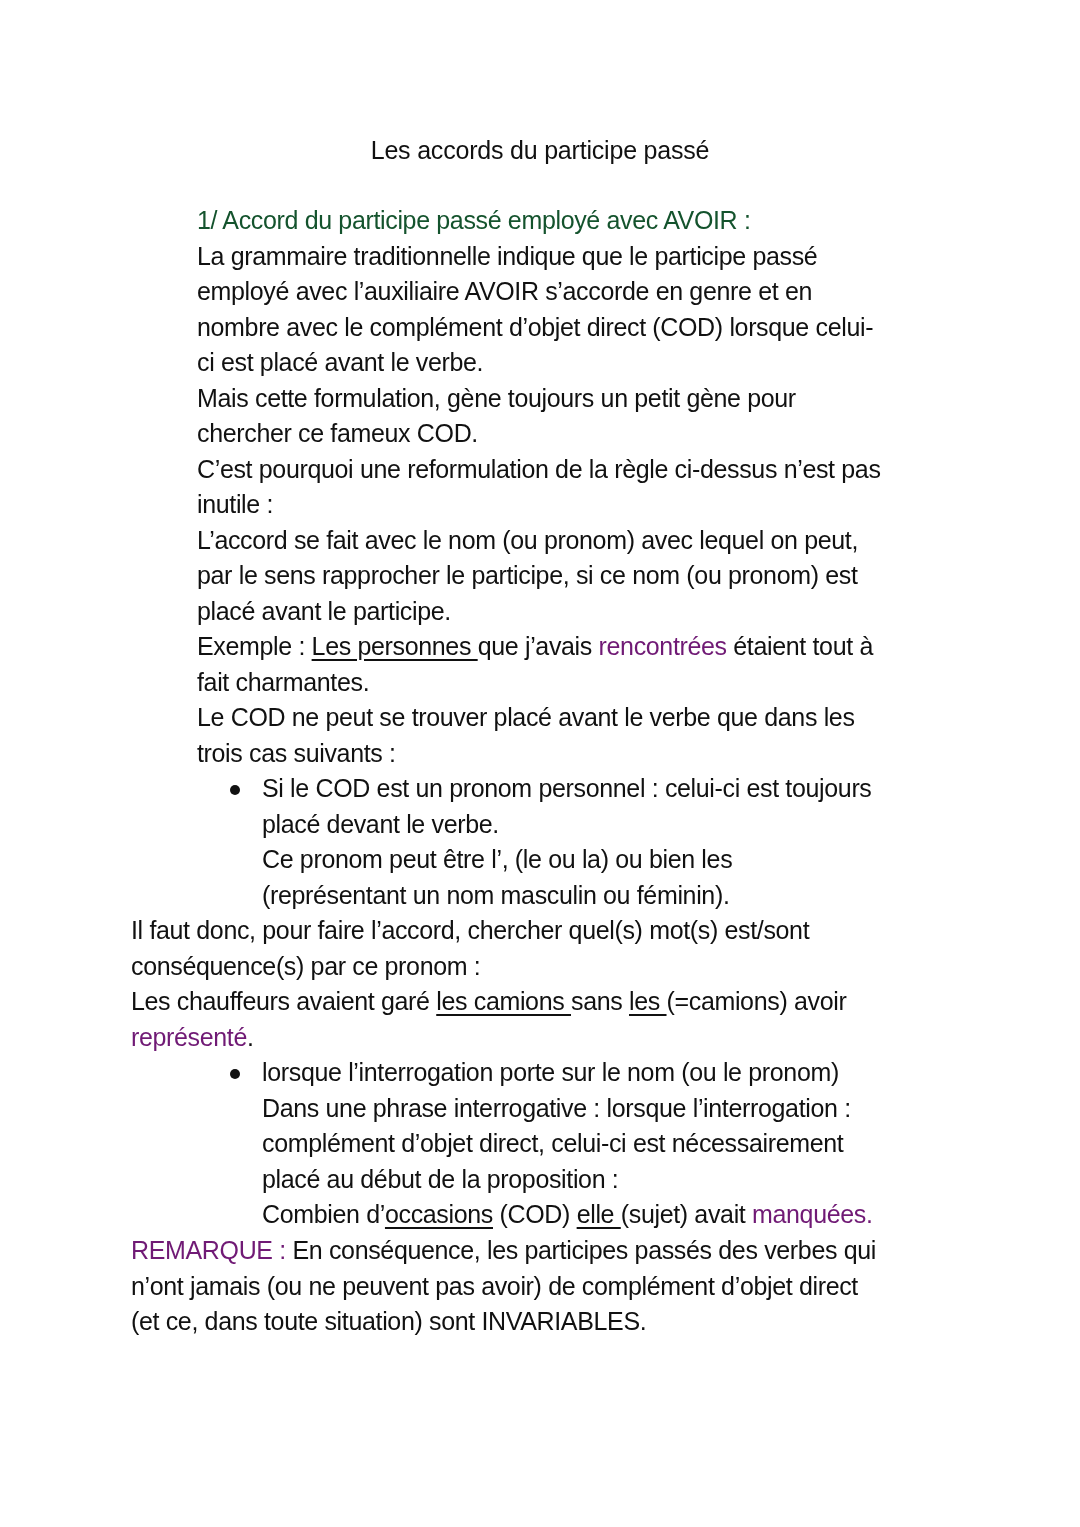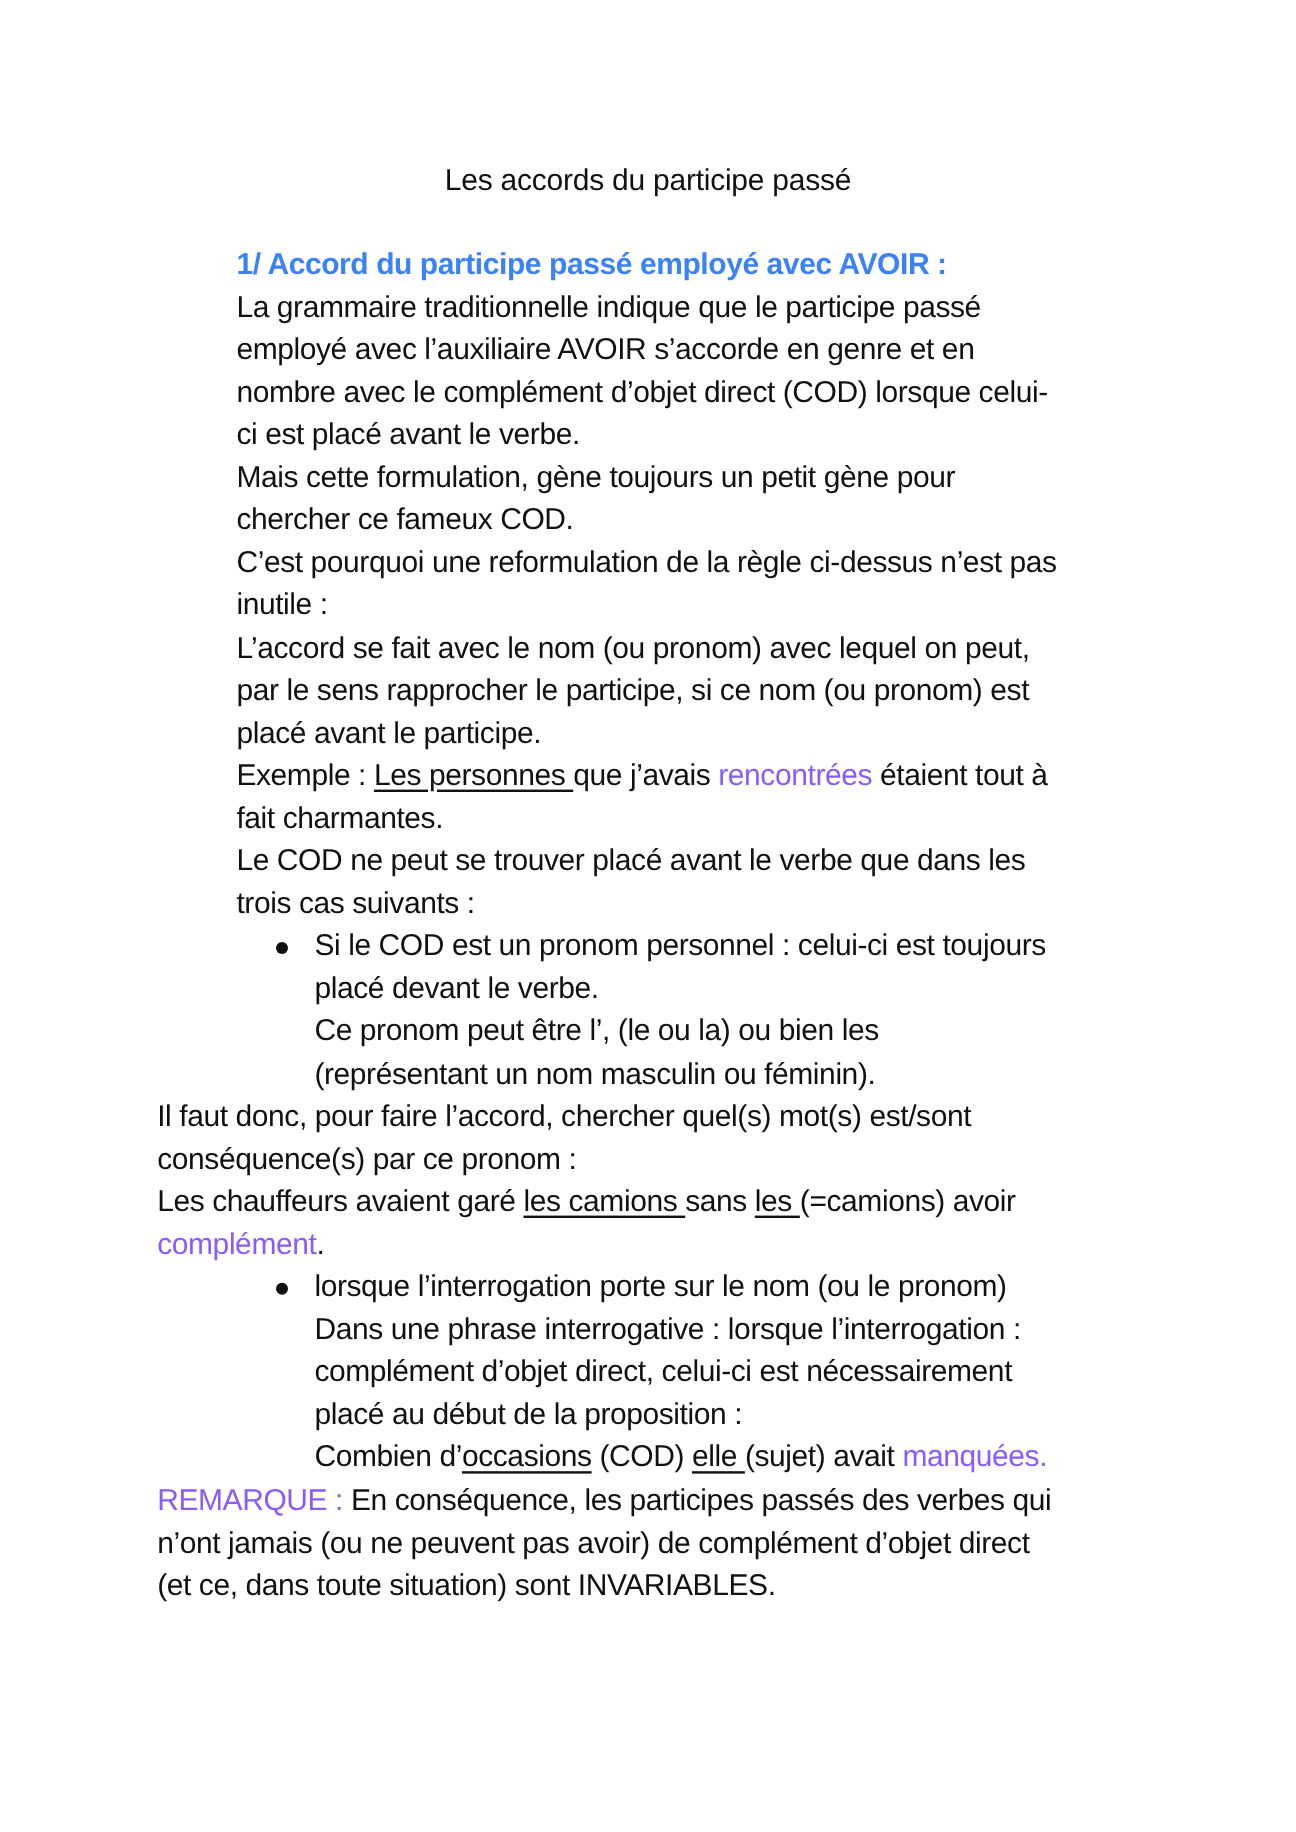--- a/index.html
+++ b/index.html
@@ -10,22 +10,22 @@
     }
     .page { position: absolute; left: 0; top: 0; width: 1080px; height: 1367px; }
     .title {
       position: absolute; top: 133px; left: 0; width: 1080px; text-align: center;
       font-size: 25px; line-height: 34px; letter-spacing: -0.2px;
     }
     .block { position: absolute; font-size: 25px; line-height: 35.5px; letter-spacing: -0.35px; }
     .ind1 { left: 197px; width: 780px; }
     .ind0 { left: 131px; width: 840px; }
     .ind2 { left: 262px; width: 700px; }
-    .heading { color: #3b82f6; font-weight: bold; }
-    .red { color: #8b5cf6; }
+    .heading { color: #14532d; }
+    .red { color: #701a75; }
     .u { text-decoration: underline; text-underline-offset: 4px; }
     .line { display: block; white-space: nowrap; }
     .bullet {
       position: absolute; left: 230px; width: 10px; height: 10px; border-radius: 50%;
       background: #111;
     }
   </style>
 </head>
 <body>
 
@@ -57,21 +57,21 @@
     <span class="line">Si le COD est un pronom personnel : celui-ci est toujours</span>
     <span class="line">placé devant le verbe.</span>
     <span class="line">Ce pronom peut être l’, (le ou la) ou bien les</span>
     <span class="line">(représentant un nom masculin ou féminin).</span>
   </div>
 
   <div class="block ind0" style="top:913px;">
     <span class="line">Il faut donc, pour faire l’accord, chercher quel(s) mot(s) est/sont</span>
     <span class="line">conséquence(s) par ce pronom :</span>
     <span class="line"><span>Les chauffeurs avaient garé </span><span class="u">les camions </span><span>sans </span><span class="u">les </span><span>(=camions) avoir</span></span>
-    <span class="line"><span class="red">complément</span><span>.</span></span>
+    <span class="line"><span class="red">représenté</span><span>.</span></span>
   </div>
 
   <span class="bullet" style="top:1069px;"></span>
   <div class="block ind2" style="top:1055px;">
     <span class="line">lorsque l’interrogation porte sur le nom (ou le pronom)</span>
     <span class="line">Dans une phrase interrogative : lorsque l’interrogation :</span>
     <span class="line">complément d’objet direct, celui-ci est nécessairement</span>
     <span class="line">placé au début de la proposition :</span>
     <span class="line"><span>Combien d’</span><span class="u">occasions</span><span> (COD) </span><span class="u">elle </span><span>(sujet) avait </span><span class="red">manquées.</span></span>
   </div>

